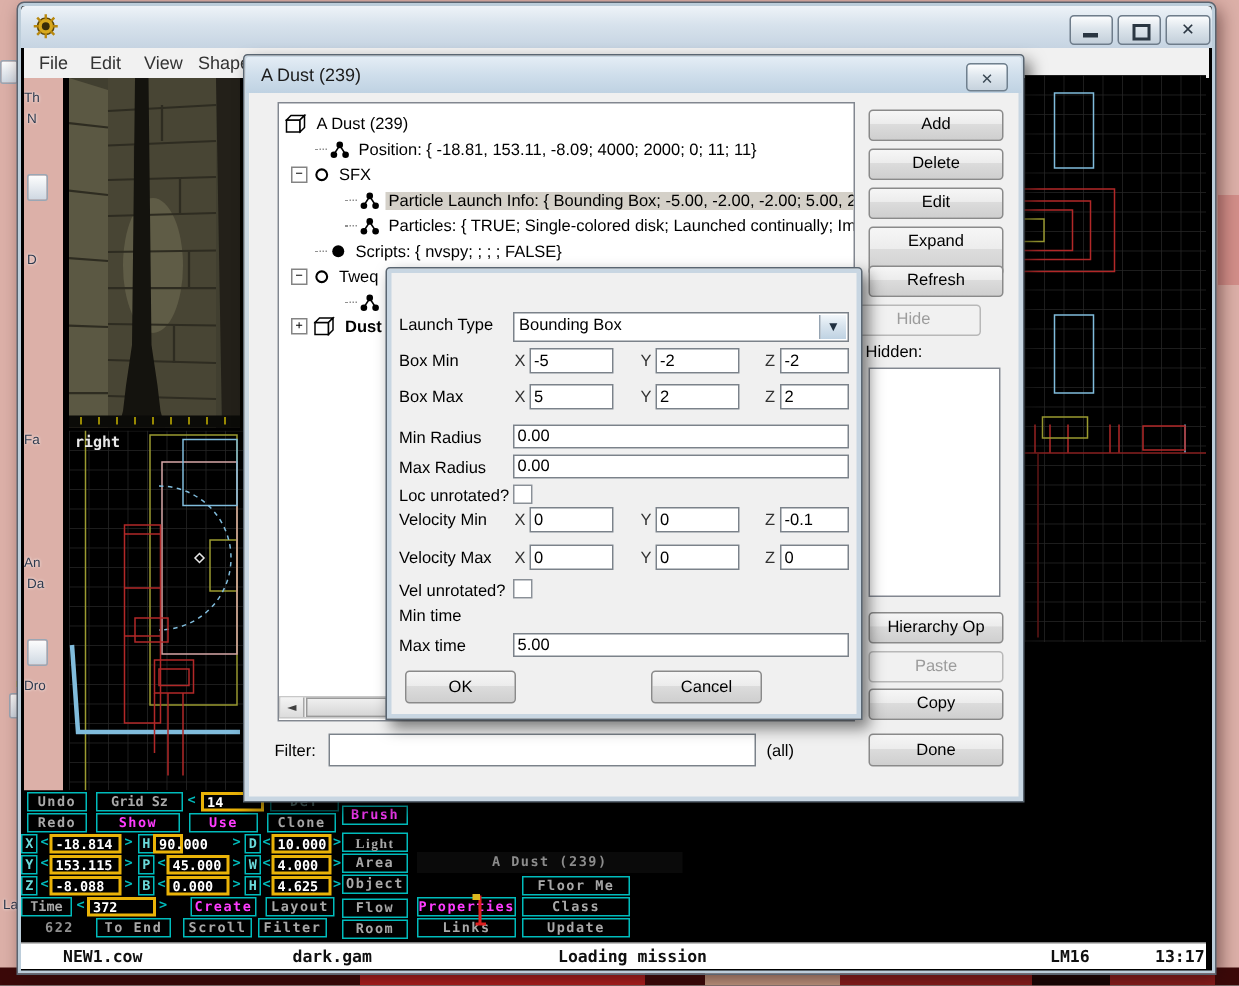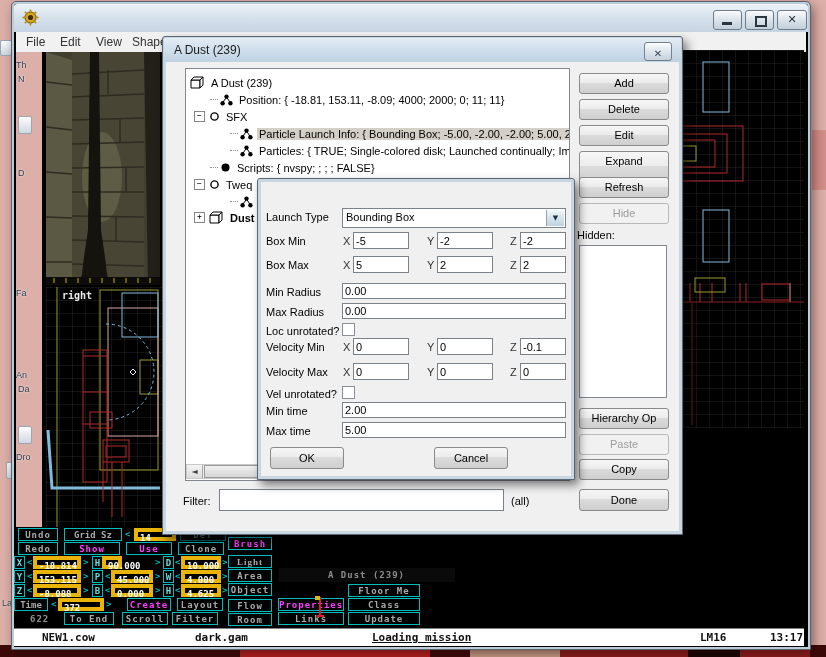--- a/index.html
+++ b/index.html
@@ -24,30 +24,30 @@
   .glyph-x{position:absolute;width:100%;text-align:center;top:2px;font:bold 11px "DejaVu Sans",sans-serif;color:#2a3642;}
   #menubar{position:absolute;left:2px;top:28px;width:790px;height:20px;background:#f1f1f1;border-bottom:1px solid #d0d0d0;}
   .menuitem{position:absolute;top:3px;font:12px "Liberation Sans",sans-serif;color:#333;}
   #client{position:absolute;left:2px;top:48px;width:790px;height:580px;background:#000;}
   #statusbar{position:absolute;left:14px;top:628px;width:790px;height:17px;background:#fff;border-top:1px solid #808080;}
   .stattext{position:absolute;top:2px;font:bold 11px "DejaVu Sans Mono",monospace;color:#101010;margin-left:20px;}
   
   #hole{position:absolute;left:16px;top:52px;width:26px;height:475px;background:#dcb0a8;overflow:hidden;}
   #vp3d{position:absolute;left:46px;top:52px;width:114px;height:233px;}
   #vpright{position:absolute;left:46px;top:287px;width:116px;height:240px;}
-  #vpright-label{position:absolute;left:4px;top:3px;font:bold 10px "DejaVu Sans Mono",monospace;color:#e8e8e8;margin-left:12px;}
+  #vpright-label{position:absolute;left:4px;top:3px;font:bold 10px "DejaVu Sans Mono",monospace;color:#e8e8e8;}
   #vpeast{position:absolute;left:683px;top:50px;width:121px;height:378px;}
   #panelsw{position:absolute;left:632px;top:542px;width:166px;height:84px;background:#000;border:1px solid #66dcdc;}
   
   #toolbar{position:absolute;left:14px;top:527px;width:792px;height:101px;background:#000;
        font-family:"DejaVu Sans Mono",monospace;}
   .tb{position:absolute;height:13px;border:1px solid #00bcbc;background:#000;color:#a8a8a8;
       font:bold 9px "DejaVu Sans Mono",monospace;text-align:center;line-height:12px;letter-spacing:1px;box-sizing:border-box;}
   .tbm{color:#ff3cff;}
-  .tf{position:absolute;height:13px;border:4px solid #eab308;background:#000;color:#fff;
+  .tf{position:absolute;height:13px;border:2px solid #eab308;background:#000;color:#fff;
       font:bold 9px "DejaVu Sans Mono",monospace;line-height:12px;padding-left:2px;box-sizing:border-box;}
   .tl{position:absolute;height:13px;border:1px solid #00bcbc;background:#000;color:#6adada;
       font:bold 9px "DejaVu Sans Mono",monospace;text-align:center;line-height:12px;box-sizing:border-box;}
   .ta{position:absolute;height:13px;color:#00bcbc;font:bold 9px "DejaVu Sans Mono",monospace;line-height:13px;}
   .tdim{border-color:#015c5c;color:#47605f;}
   .ttext{position:absolute;color:#909090;font:bold 9px "DejaVu Sans Mono",monospace;letter-spacing:1px;}
   #objpanel{position:absolute;left:264px;top:41px;width:177px;height:14px;background:#0a0a0a;
       color:#8c8c8c;font:bold 9px "DejaVu Sans Mono",monospace;text-align:center;line-height:14px;letter-spacing:1px;}
   
   .dialog{position:absolute;background:#f0f0f0;border:1px solid #5a6672;
@@ -347,21 +347,21 @@
     <div class="tb" style="left:334px;top:57px;width:72px;">Floor Me</div>
     <div class="tb tbm" style="left:264px;top:71px;width:66px;">Properties</div>
     <div class="tb" style="left:334px;top:71px;width:72px;">Class</div>
     <div class="tb" style="left:264px;top:85px;width:66px;">Links</div>
     <div class="tb" style="left:334px;top:85px;width:72px;">Update</div>
   </div>
 
   <div id="statusbar">
     <span class="stattext" style="left:8px;">NEW1.cow</span>
     <span class="stattext" style="left:161px;">dark.gam</span>
-    <span class="stattext" style="left:338px;text-decoration:underline;">Loading mission</span>
+    <span class="stattext" style="left:338px;">Loading mission</span>
     <span class="stattext" style="left:666px;">LM16</span>
     <span class="stattext" style="left:736px;">13:17</span>
   </div>
 
   <div class="dialog" style="left:162px;top:36px;width:519px;height:497px;z-index:10;">
     <div class="dtitle">
       <span class="dtitle-text" style="color:#1c1c1c;">A Dust (239)</span>
       <div class="dclose" style="right:9px;top:4px;"><span>✕</span></div>
     </div>
 
@@ -462,21 +462,21 @@
     <div class="hscroll" style="left:23px;top:427px;width:383px;height:15px;">
       <div class="harrow">◄</div>
       <div class="hthumb"></div>
     </div>
 
     <div class="btn" style="left:416px;top:36px;width:90px;height:21px;line-height:19px;">Add</div>
     <div class="btn" style="left:416px;top:62px;width:90px;height:21px;line-height:19px;">Delete</div>
     <div class="btn" style="left:416px;top:88px;width:90px;height:21px;line-height:19px;">Edit</div>
     <div class="btn" style="left:416px;top:114px;width:90px;height:33px;line-height:19px;">Expand</div>
     <div class="btn" style="left:416px;top:140px;width:90px;height:21px;line-height:19px;">Refresh</div>
-    <div class="btn disabled" style="left:416px;top:166px;width:90px;height:21px;line-height:19px;">Hide</div>
+    <div class="btn disabled" style="left:401px;top:166px;width:90px;height:21px;line-height:19px;">Hide</div>
     <div class="dlabel" style="left:414px;top:192px;">Hidden:</div>
     <div class="sunken" style="position:absolute;left:416px;top:208px;width:88px;height:153px;"></div>
     <div class="btn" style="left:416px;top:371px;width:90px;height:21px;line-height:19px;">Hierarchy Op</div>
     <div class="btn disabled" style="left:416px;top:397px;width:90px;height:21px;line-height:19px;">Paste</div>
     <div class="btn" style="left:416px;top:422px;width:90px;height:21px;line-height:19px;">Copy</div>
     <div class="btn" style="left:416px;top:452px;width:90px;height:22px;line-height:20px;">Done</div>
 
     <div class="dlabel" style="left:20px;top:458px;">Filter:</div>
     <input class="tfield" style="left: 56px; top: 452px; width: 285px; height: 22px;" value="">
     <div class="dlabel" style="left:348px;top:458px;">(all)</div>
@@ -527,21 +527,20 @@
     <input class="tfield" style="left: 95px; top: 184px; width: 56px; height: 17px;" value="0">
     <span class="dlabel" style="left:169px;top:187px;color:#333;">Y</span>
     <input class="tfield" style="left: 179px; top: 184px; width: 56px; height: 17px;" value="0">
     <span class="dlabel" style="left:252px;top:187px;color:#333;">Z</span>
     <input class="tfield" style="left: 262px; top: 184px; width: 46px; height: 17px;" value="0">
 
     <div class="dlabel" style="left:8px;top:209px;">Vel unrotated?</div>
     <div class="checkbox" style="left:84px;top:207px;"></div>
 
     <div class="dlabel" style="left:8px;top:226px;">Min time</div>
-    <input class="tfield" style="left: 84px; top: 223px; width: 224px; height: 16px;" value="2.00">
     <div class="dlabel" style="left:8px;top:246px;">Max time</div>
     <input class="tfield" style="left: 84px; top: 243px; width: 224px; height: 16px;" value="5.00">
 
     <div class="btn" style="left:12px;top:268px;width:74px;height:22px;line-height:20px;">OK</div>
     <div class="btn" style="left:176px;top:268px;width:74px;height:22px;line-height:20px;">Cancel</div>
   </div>
 
   <div id="cursor">
     <svg width="12" height="22" viewBox="0 0 12 22">
       <rect x="5" y="1" width="2" height="19" fill="#dd1f1f"></rect>

